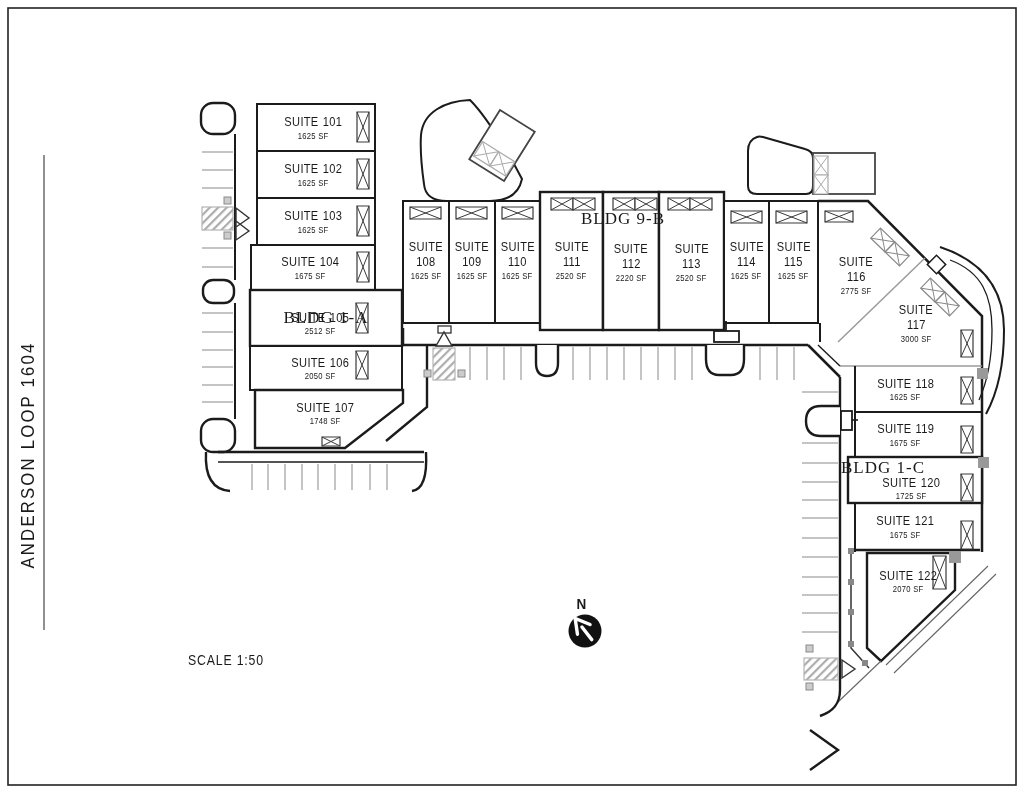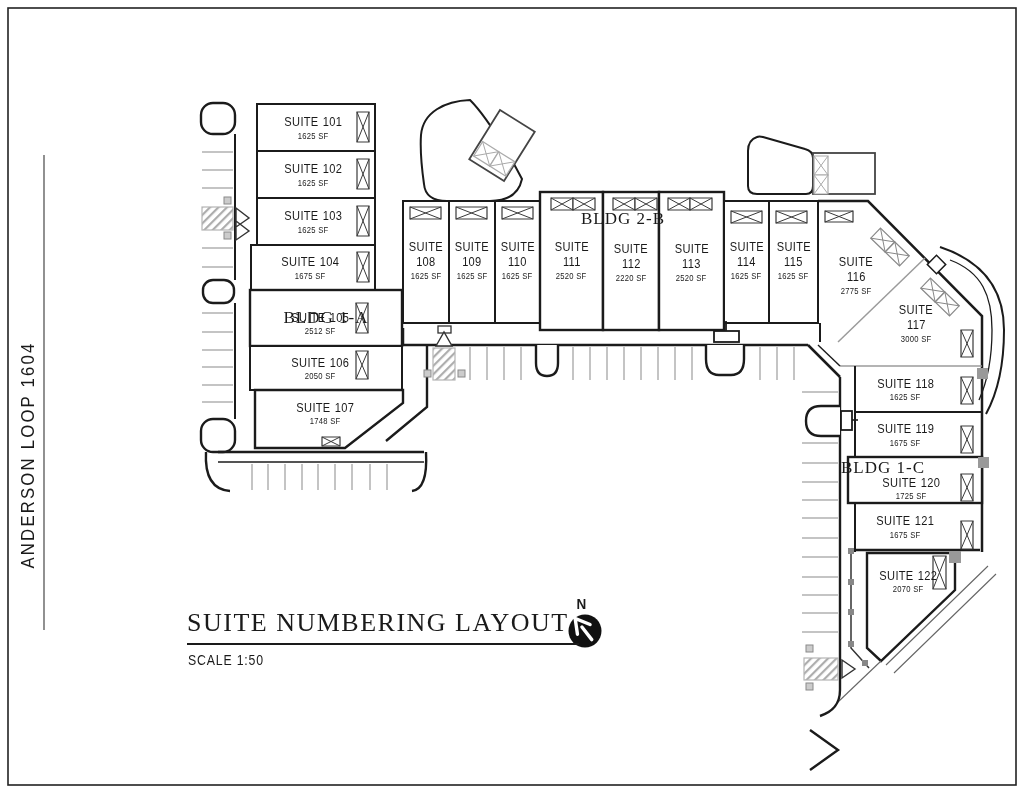--- a/index.html
+++ b/index.html
@@ -222,21 +222,21 @@
     <g transform="rotate(-38 585 631)" stroke="#fff" stroke-width="3.4" fill="none" stroke-linecap="round">
       <path d="M585,642 V626"></path>
       <path d="M577,629 L585,615 L593,629"></path>
     </g>
   </g>
 </svg>
 
 <div class="road">ANDERSON LOOP 1604</div>
 
 <div class="bldg" style="left:250px;top:308px;width:152px;">BLDG 1-A</div>
-<div class="bldg" style="left:558px;top:209px;width:130px;">BLDG 2-B</div>
+<div class="bldg" style="left:558px;top:209px;width:130px;">BLDG 9-B</div>
 <div class="bldg" style="left:814px;top:458px;width:138px;">BLDG 1-C</div>
 
 <div class="lbl suite" style="left:257px;top:104px;width:112px;height:47px">
   <div class="nmrow">
         <span>SUITE</span>
         <span>101</span>
       </div>
   <div class="ar">1625 SF</div>
 </div>
 <div class="lbl suite" style="left:257px;top:151px;width:112px;height:47px">
@@ -363,17 +363,16 @@
   <div class="ar">1675 SF</div>
 </div>
 <div class="lbl suite" style="left:860px;top:563px;width:96px;height:36px">
   <div class="nmrow">
         <span>SUITE</span>
         <span>122</span>
       </div>
   <div class="ar">2070 SF</div>
 </div>
 
-<div class="title">SUITE NUMBERING LAYOUT</div>
 <div class="scale">SCALE 1:50</div>
 <div class="north-n">N</div>
 
 </div>
 
 </body></html>

